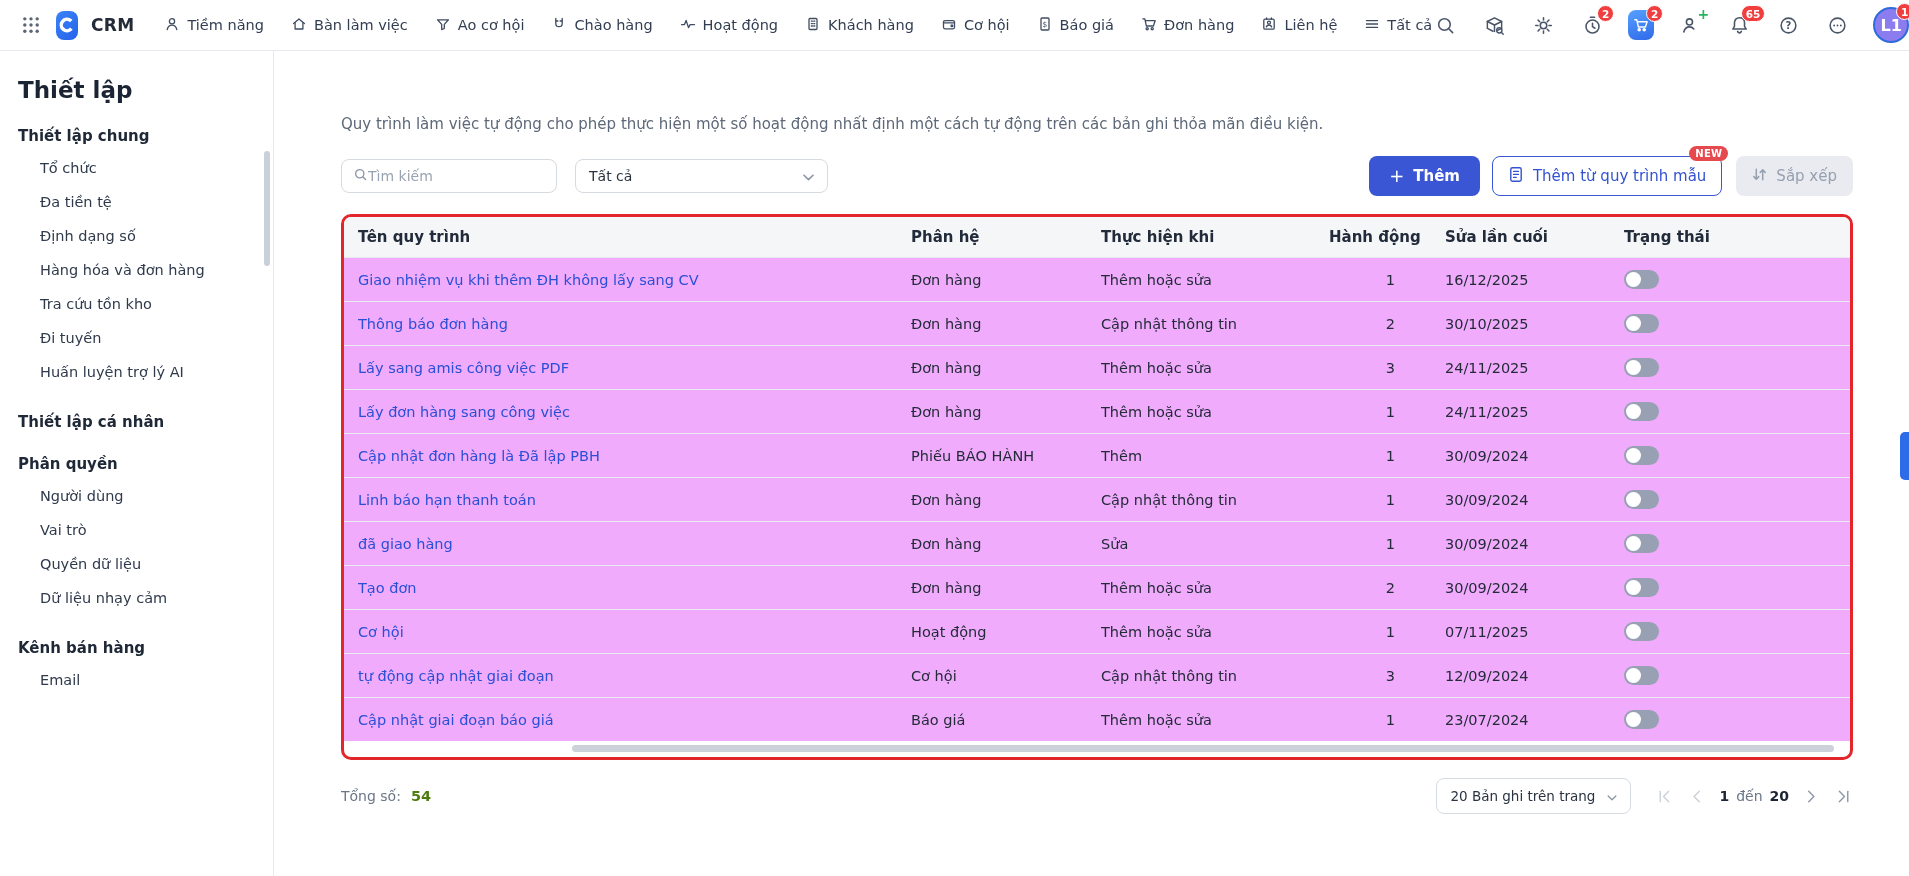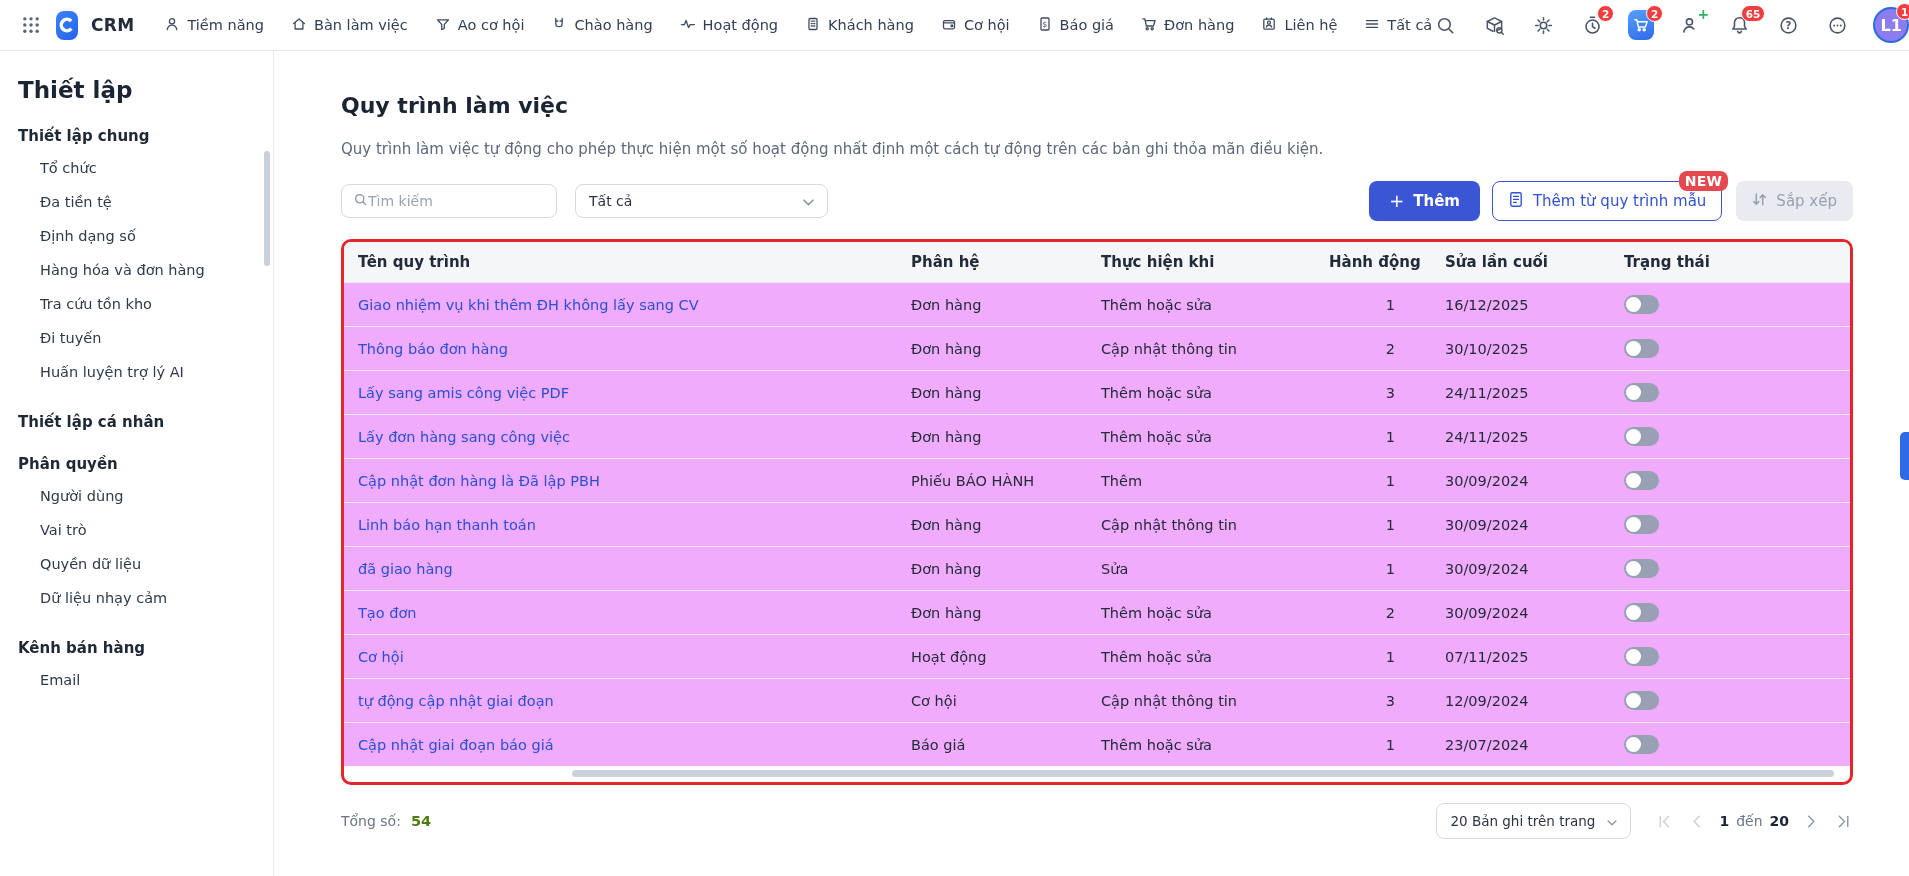--- a/index.html
+++ b/index.html
@@ -50,21 +50,21 @@
   .search-box input { border:none; outline:none; width:100%; font-size:14px; color:#2a3342;
                       font-family:"DejaVu Sans","Liberation Sans",sans-serif; }
   .search-box input::placeholder { color:#9aa3b2; }
   .select-box { width:253px; height:34px; border:1px solid #d6dbe2; border-radius:8px; display:flex; align-items:center;
                 justify-content:space-between; padding:0 13px; margin-left:18px; font-size:14px; color:#2a3342; cursor:pointer; background:#fff; }
   .ctrl-spacer { flex:1; }
   .btn { height:40px; border-radius:8px; display:flex; align-items:center; font-size:15px; cursor:pointer; white-space:nowrap; }
   .btn-primary { background:#3a56d4; color:#fff; padding:0 20px; gap:9px; font-weight:600; }
   .btn-primary .plus { font-size:18px; font-weight:400; margin-top:-2px; }
   .btn-outline { position:relative; margin-left:12px; border:1.5px solid #3a56d4; color:#3352d1; background:#fff; padding:0 15px; gap:9px; }
-  .new-badge { position:absolute; top:-11px; right:-7px; background:#e5484d; color:#fff; font-size:14px; font-weight:bold;
+  .new-badge { position:absolute; top:-11px; right:-7px; background:#e5484d; color:#fff; font-size:10px; font-weight:bold;
                padding:2px 6px; border-radius:8px; letter-spacing:.3px; }
   .btn-sort { margin-left:14px; background:#e9ebf0; color:#96a0af; padding:0 16px; gap:9px; }
 
   
   .table-wrap { position:relative; margin-top:18px; height:546px; border:3px solid #e3262a; border-radius:10px;
                 background:#fff; overflow:hidden; }
   .thead { display:grid; grid-template-columns:553px 190px 228px 80px 215px 1fr; align-items:center; height:40px;
            background:#f5f6f8; padding:0 14px; }
   .th { font-size:15px; font-weight:bold; color:#222b3a; padding-right:14px; white-space:nowrap; }
   .th.num { text-align:right; }
@@ -314,21 +314,20 @@
       <div>
 
       <div class="side-item">Email</div>
         </div>
     </div>
 
     <div class="side-scrollbar"></div>
   </div>
 
   <div class="main">
-    <div class="page-title">Quy trình làm việc</div>
     <div class="page-desc">Quy trình làm việc tự động cho phép thực hiện một số hoạt động nhất định một cách tự động trên các bản ghi thỏa mãn điều kiện.</div>
 
     <div class="controls">
       <div class="search-box">
         <span><svg width="15" height="15" viewBox="0 0 20 20" fill="none" stroke="#8d97a6" stroke-width="1.8" stroke-linecap="round">
               <circle cx="9" cy="9" r="5.5"></circle>
               <path d="m13.3 13.3 3.5 3.5"></path>
             </svg></span>
         <input type="text" placeholder="Tìm kiếm" style="">
       </div>

